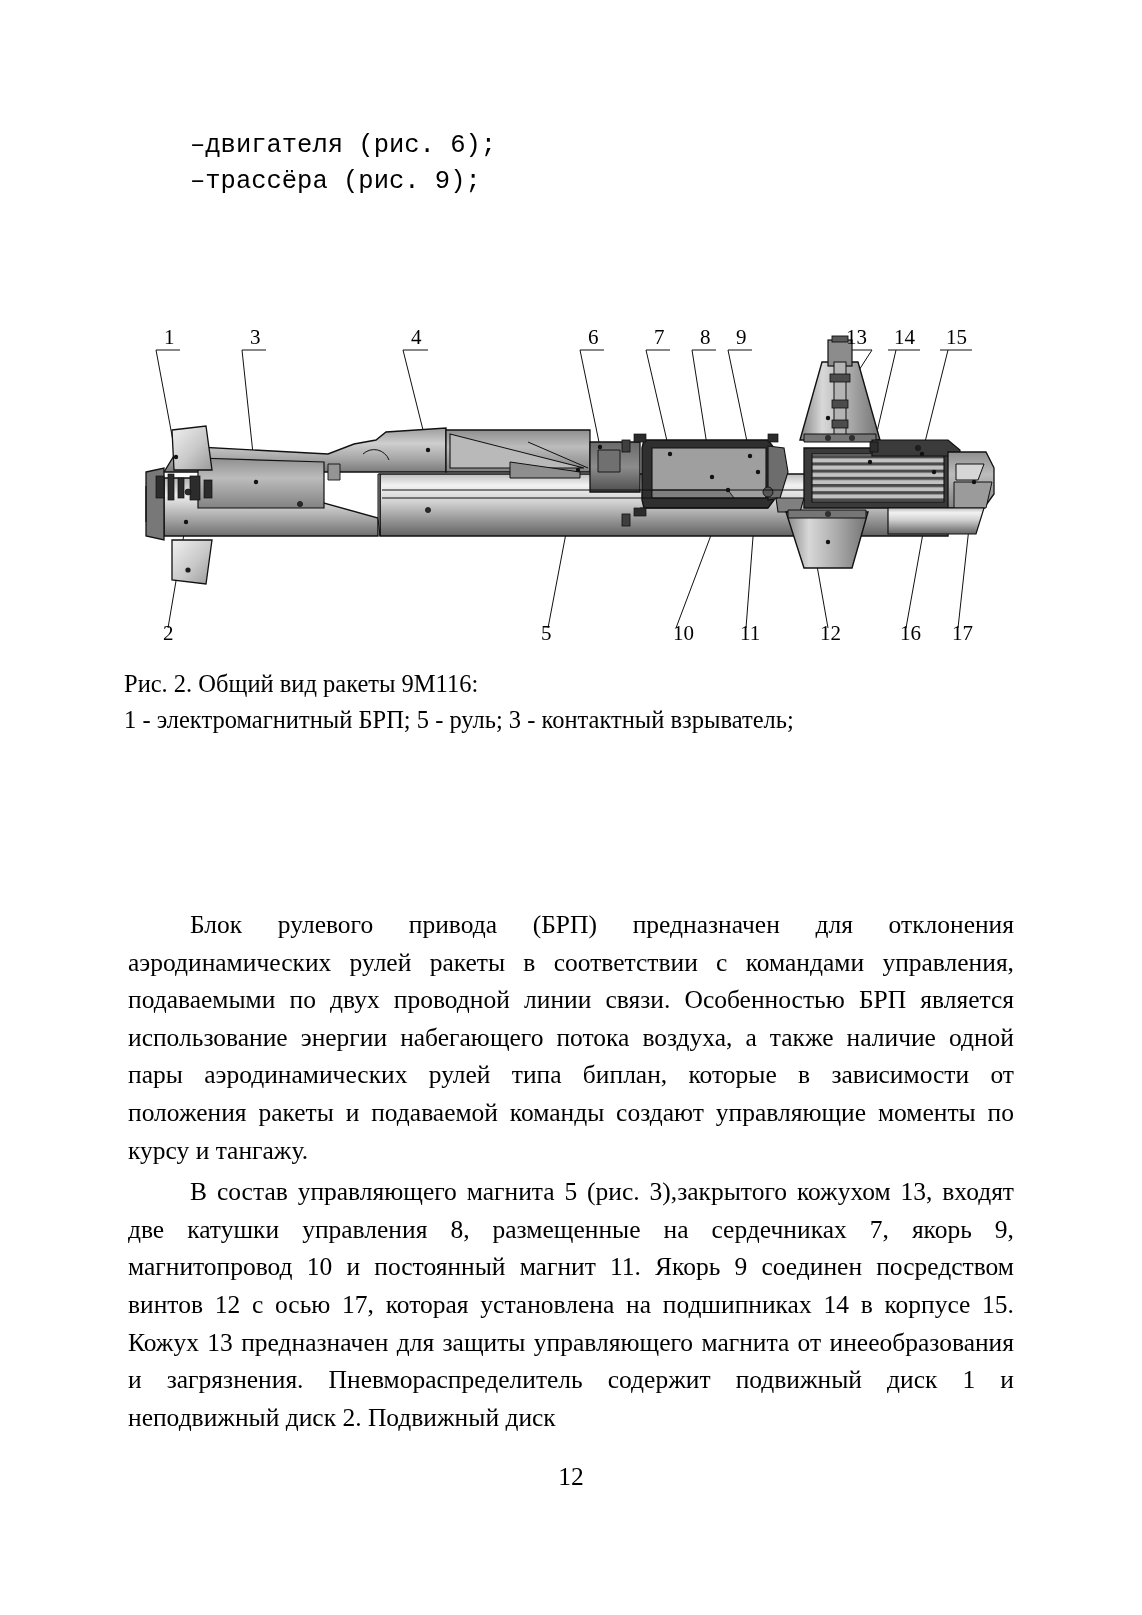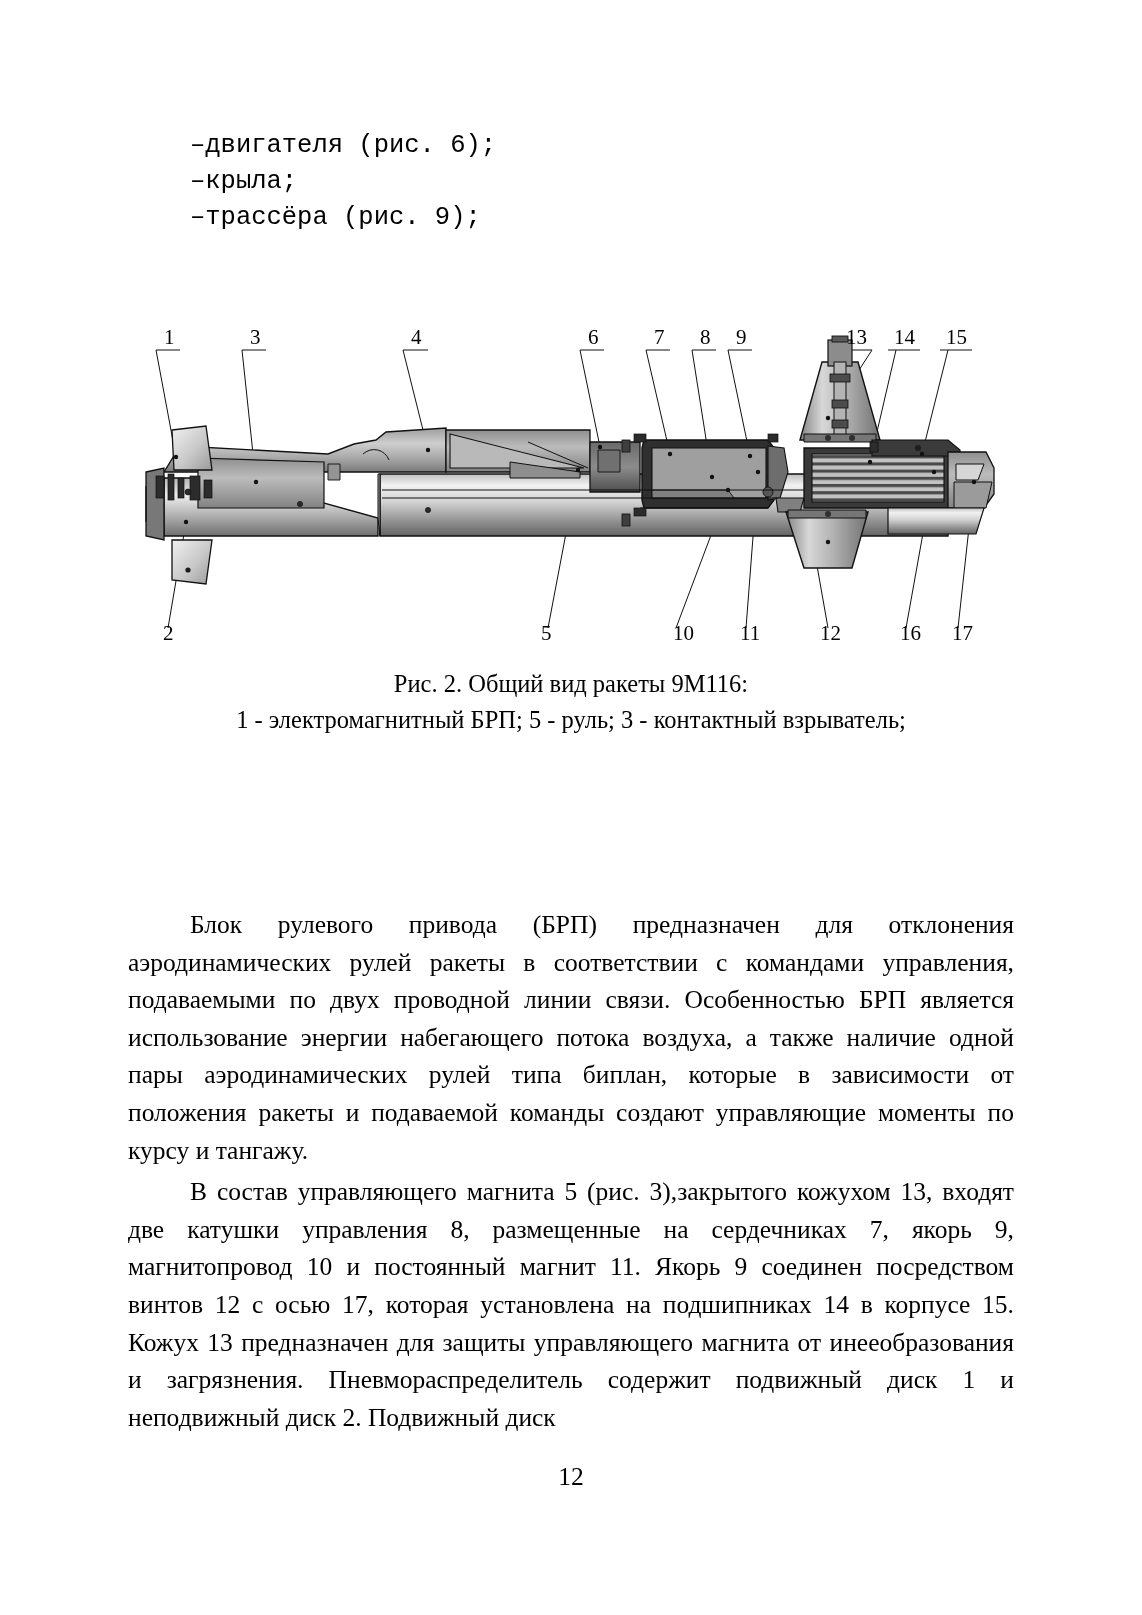--- a/index.html
+++ b/index.html
@@ -46,21 +46,21 @@
     height: 340px;
   }
   .figure-svg { display: block; }
 
   
   .caption {
     position: absolute;
     left: 124px;
     top: 666px;
     width: 894px;
-    text-align: center;
+    text-align: left;
     font-size: 24.5px;
     line-height: 35.5px;
   }
   .caption-line { white-space: normal; }
 
   
   .body-text {
     position: absolute;
     left: 128px;
     top: 906px;
@@ -88,21 +88,20 @@
     font-size: 25.5px;
   }
 </style>
 </head>
 <body>
 
 <div class="page">
 
   <div class="bullet-list">
     <div class="bullet-item">–двигателя (рис. 6);</div>
-    <div class="bullet-item">–крыла;</div>
     <div class="bullet-item">–трассёра (рис. 9);</div>
   </div>
 
   <div class="figure-block">
     <svg class="figure-svg" width="886" height="340" viewBox="0 0 886 340" xmlns="http://www.w3.org/2000/svg">
       <defs>
         <linearGradient id="gBodyV" x1="0" y1="0" x2="0" y2="1">
           <stop offset="0%" stop-color="#bdbdbd"></stop>
           <stop offset="18%" stop-color="#f2f2f2"></stop>
           <stop offset="45%" stop-color="#d2d2d2"></stop>

